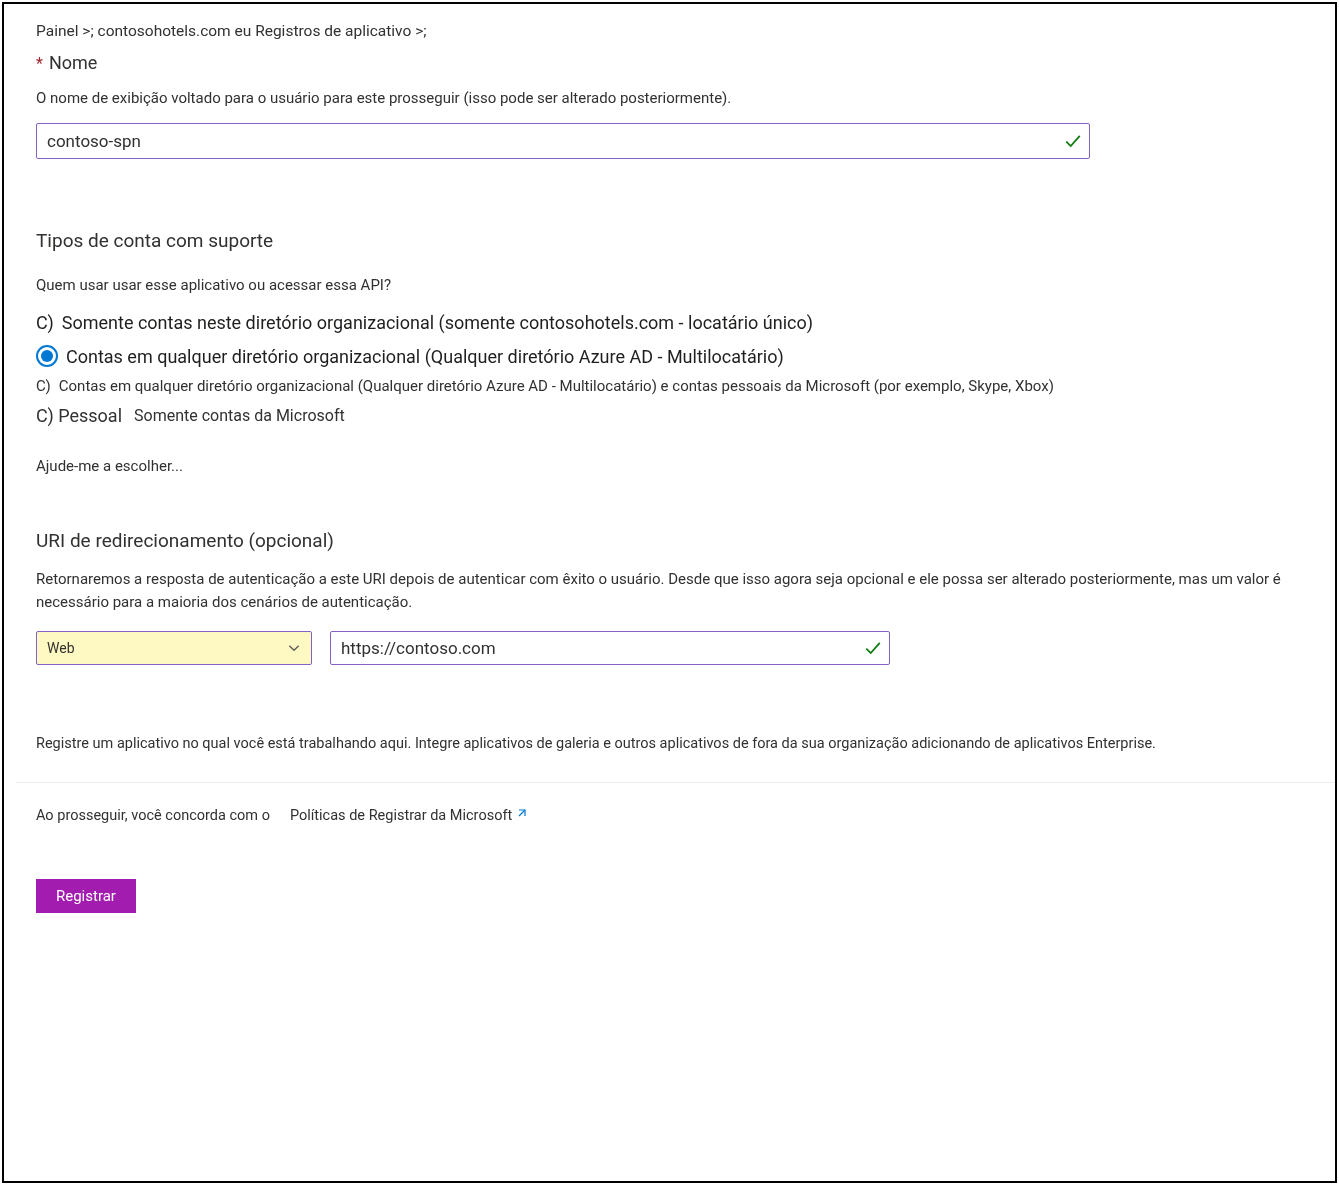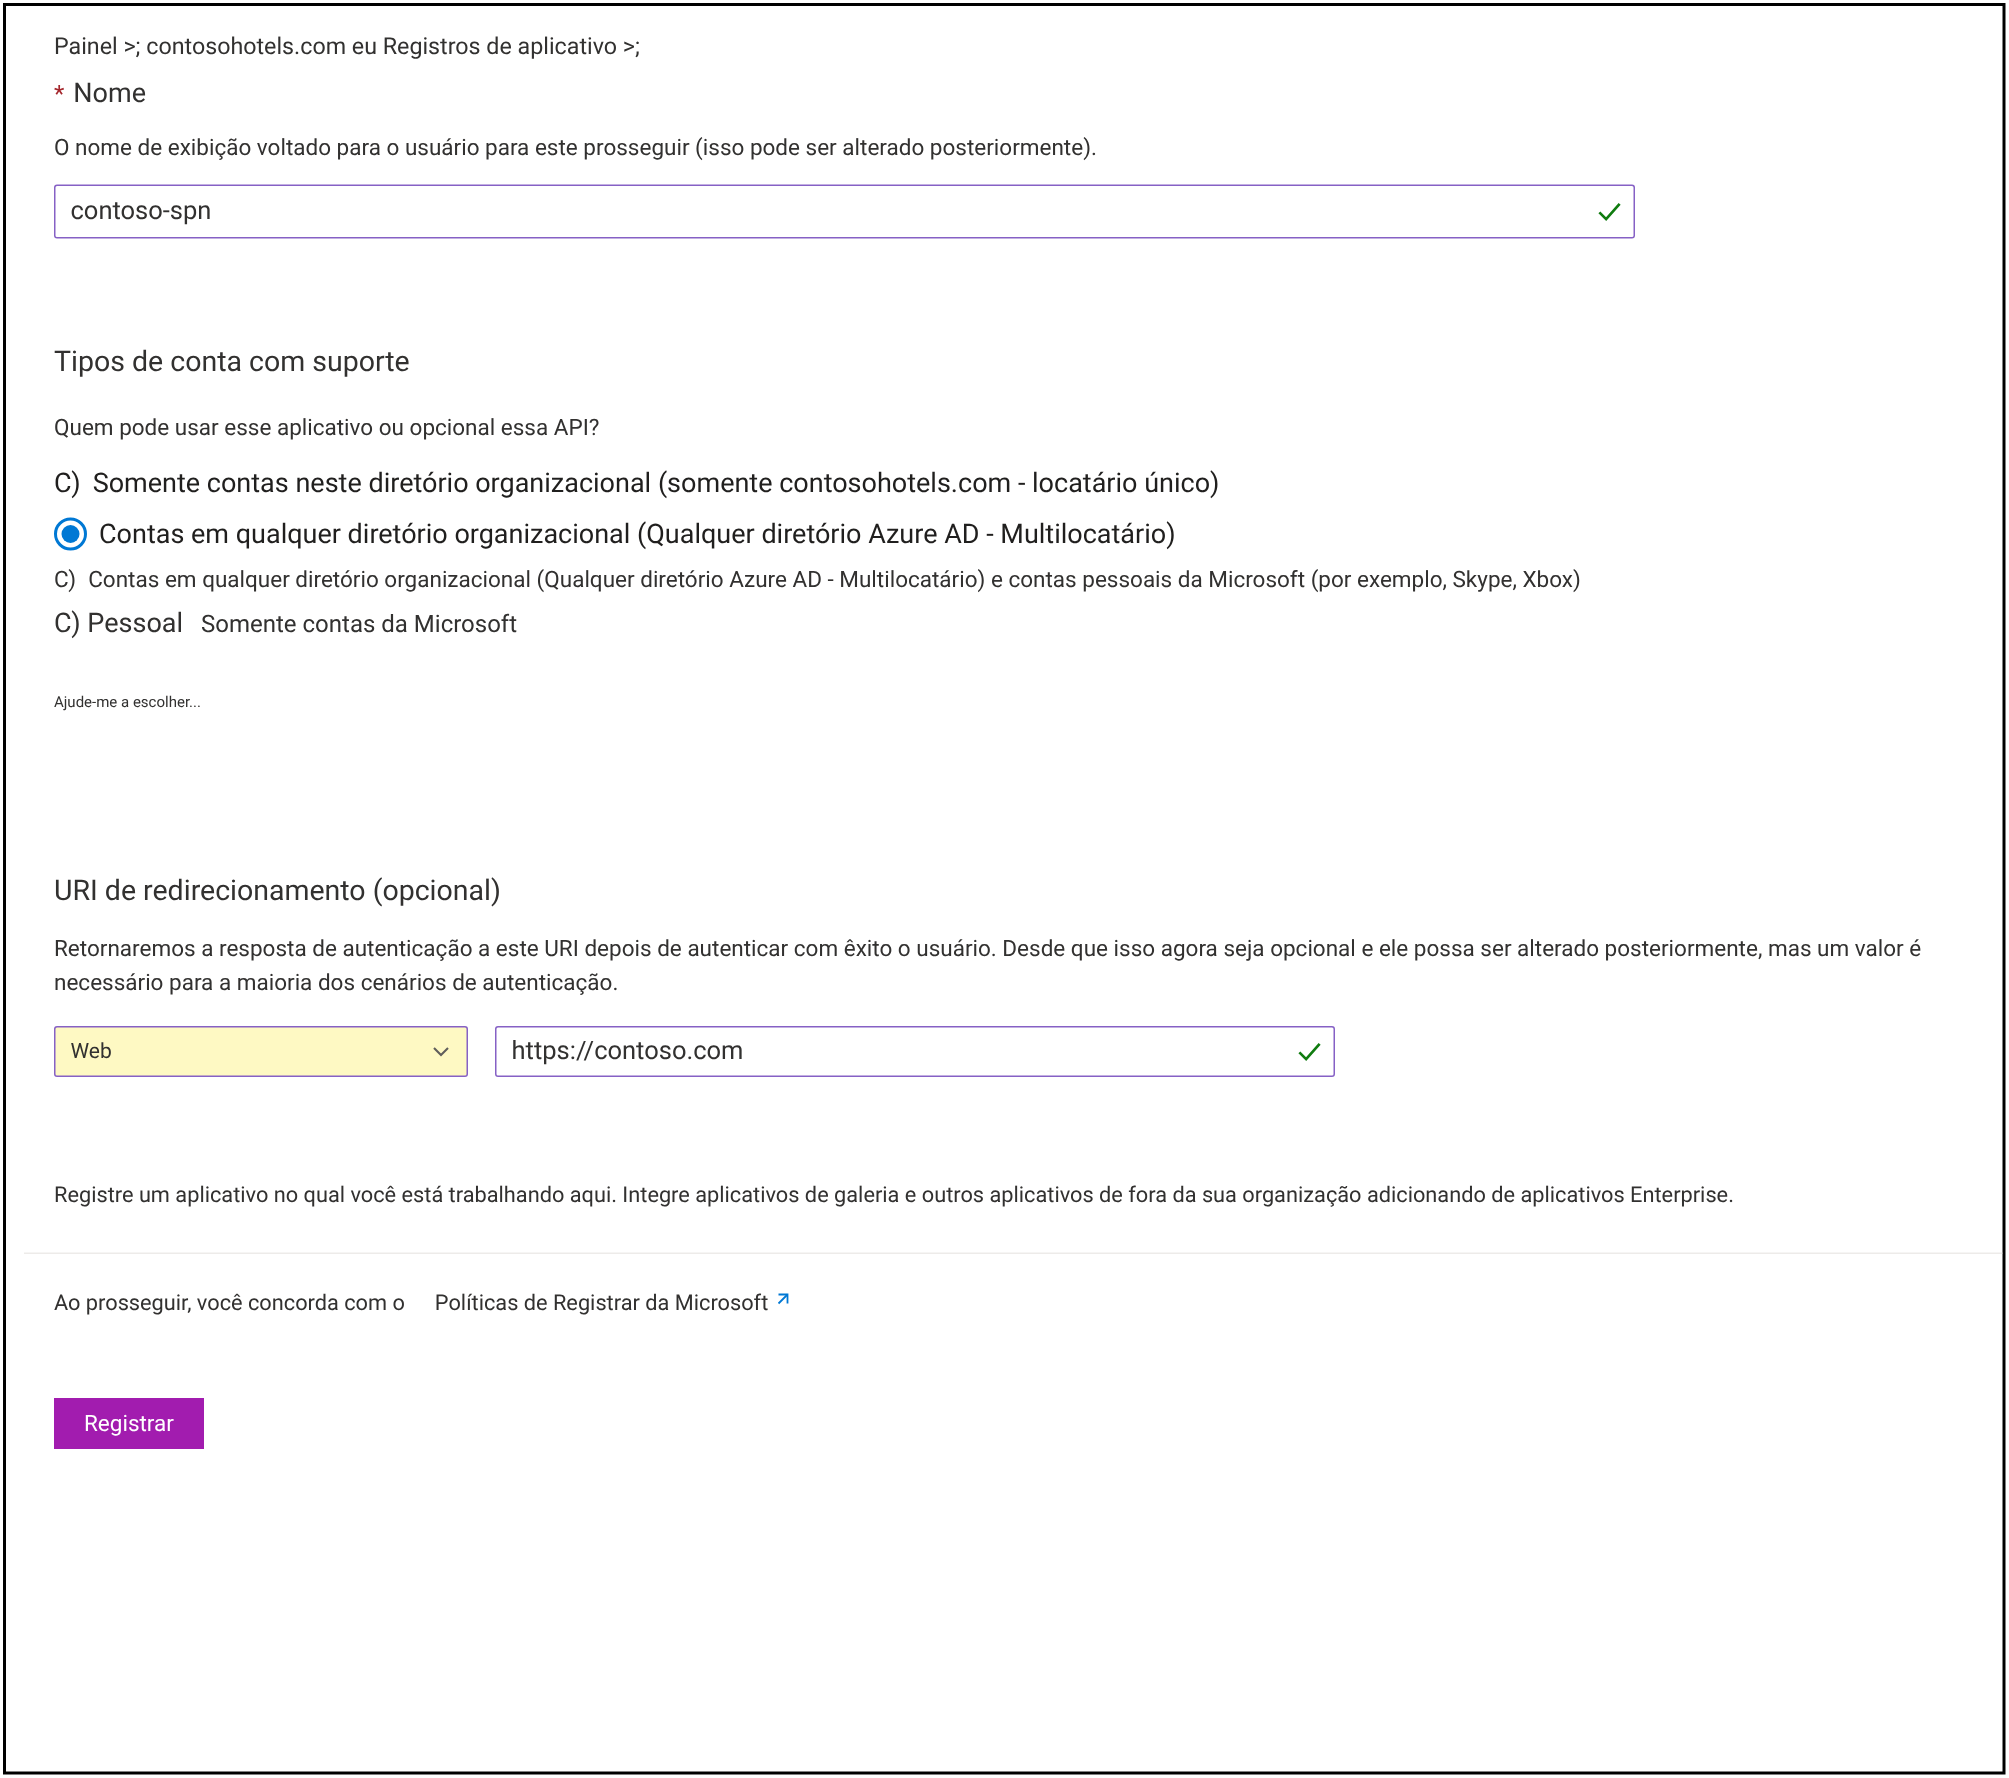--- a/index.html
+++ b/index.html
@@ -111,23 +111,23 @@
       align-items: center;
       justify-content: center;
       flex-shrink: 0;
     }
     .radio-circle .dot {
       width: 12px; height: 12px;
       background: #0078d4;
       border-radius: 50%;
     }
     .help-link {
-      font-size: 10px;
-      color: #323130;
-      margin-bottom: 108px;
+      font-size: 15px;
+      color: #323130;
+      margin-bottom: 54px;
       display: inline-block;
     }
     .redirect-section { margin-bottom: 70px; }
     .redirect-desc {
       font-size: 15px;
       color: #323130;
       line-height: 1.55;
       margin-bottom: 16px;
       max-width: 1290px;
     }
@@ -238,21 +238,21 @@
     <input class="text-input" type="text" value="contoso-spn" style="">
     <span class="check-icon">
       <svg viewBox="0 0 16 16" width="18" height="18" fill="none" stroke="currentColor" stroke-width="1.6">
           <path d="M2 8.5 L6 12.5 L14 3.5"></path>
         </svg>
     </span>
   </div>
 
   
   <div class="section-heading">Tipos de conta com suporte</div>
-  <div class="section-sub">Quem pode usar esse aplicativo ou opcional essa API?</div>
+  <div class="section-sub">Quem usar usar esse aplicativo ou acessar essa API?</div>
 
   <div class="radio-list">
     <div class="radio-row">
       <span class="radio-prefix">C)</span>
       <span>Somente contas neste diretório organizacional (somente contosohotels.com - locatário único)</span>
     </div>
 
     <div class="radio-row">
       <span class="radio-circle">
           <span class="dot"></span>

